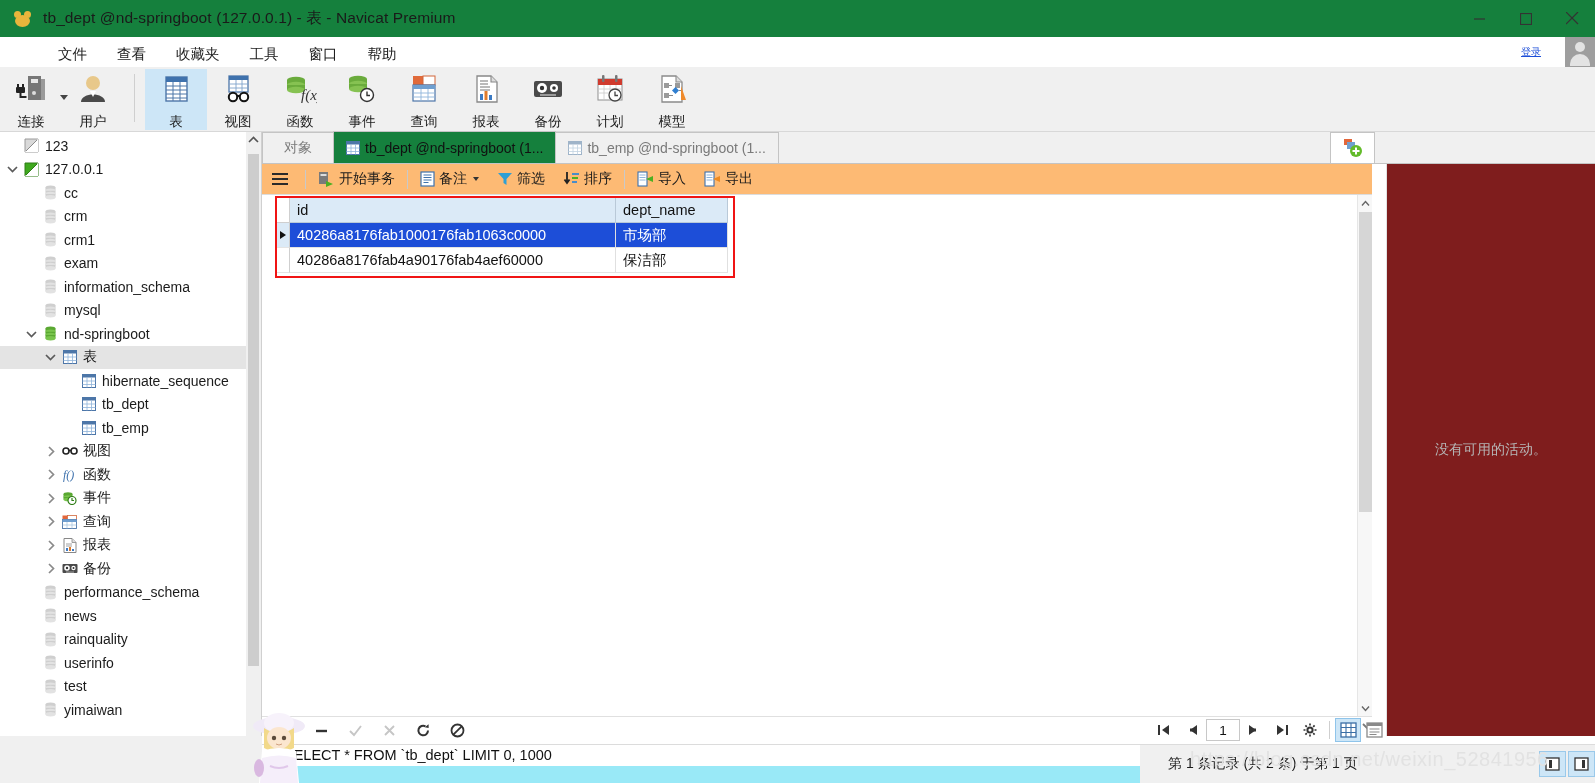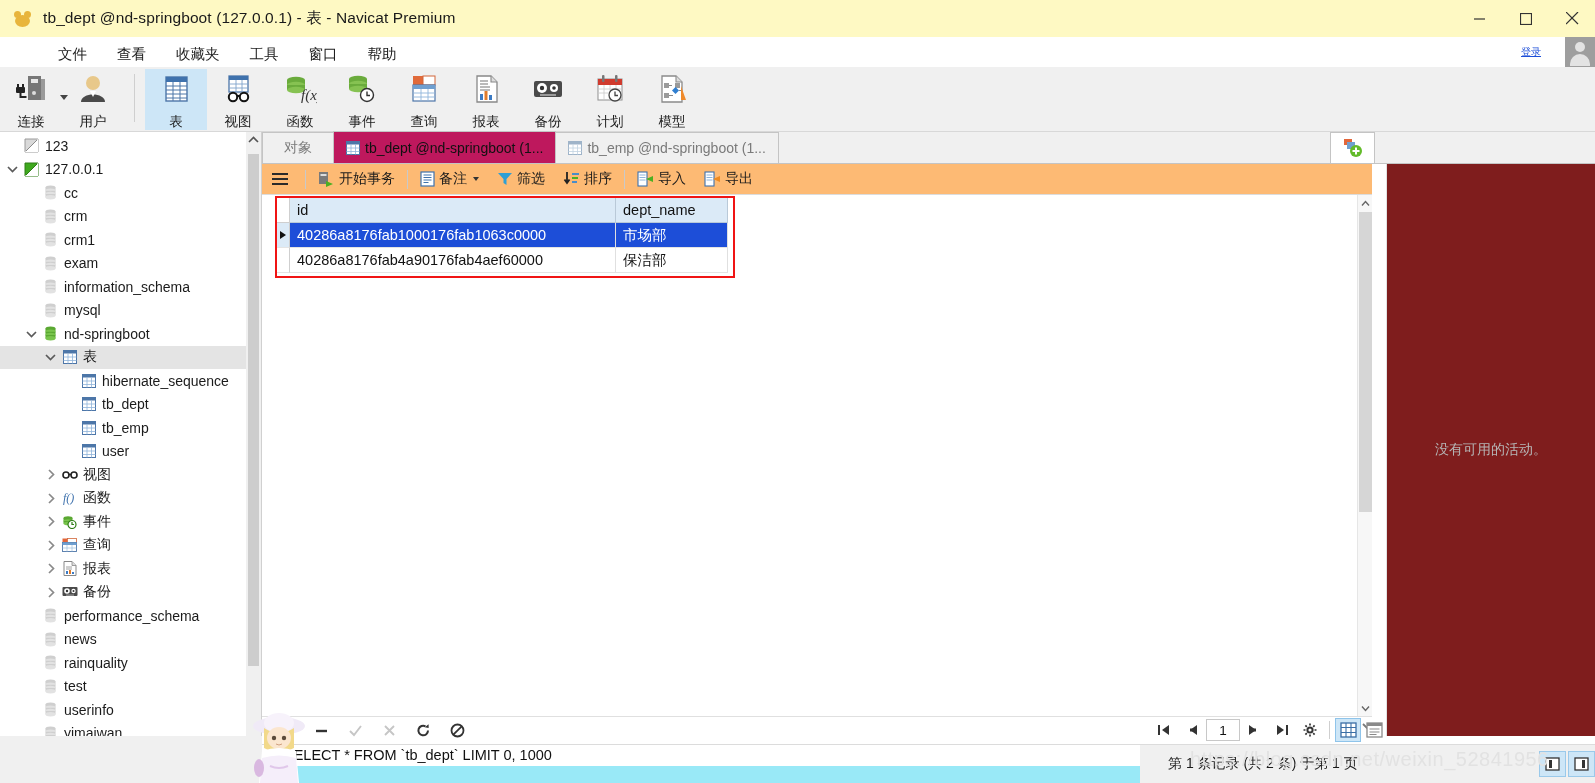--- a/index.html
+++ b/index.html
@@ -8,21 +8,21 @@
     font-family: "Liberation Sans", "DejaVu Sans", sans-serif;
     background: #ffffff;
     overflow: hidden;
     -webkit-font-smoothing: antialiased;
   }
   .app { position: relative; width: 1595px; height: 783px; background:#fff; }
 
   
   .titlebar {
     position:absolute; left:0; top:0; width:1595px; height:37px;
-    background:#fef9c3; display:flex; align-items:center;
+    background:#15803d; display:flex; align-items:center;
   }
   .title-icon { width:22px; height:22px; margin-left:12px; position:relative; }
   .title-icon .blob { position:absolute; border-radius:50%; background:#e8b53c; }
   .title-icon .b1 { width:15px; height:12px; left:3px; top:7px; }
   .title-icon .b2 { width:7px; height:7px; left:2px; top:3px; }
   .title-icon .b3 { width:7px; height:7px; left:12px; top:3px; }
   .title-text { margin-left:9px; font-size:15.5px; color:#1a1a1a; letter-spacing:.1px; }
   .wincontrols { position:absolute; right:0; top:0; height:37px; display:flex; }
   .wc { width:46px; height:37px; display:flex; align-items:center; justify-content:center;
         color:#333; }
@@ -81,21 +81,21 @@
     position:absolute; left:262px; top:132px; width:1333px; height:32px;
     background:#f0f0f0; border-bottom:1px solid #c4c4c4;
     display:flex; align-items:flex-end;
   }
   .tab {
     height:31px; display:flex; align-items:center; padding:0 12px; font-size:14px;
     background:#f0f0f0; color:#7a7a7a; border:1px solid #c4c4c4; border-bottom:none;
     margin-right:-1px; max-width:235px; overflow:hidden; white-space:nowrap;
   }
   .tab.first { min-width:72px; justify-content:center; }
-  .tab.active { background:#be185d; color:#111; height:32px; }
+  .tab.active { background:#15803d; color:#111; height:32px; }
   .tab .ti { margin-right:5px; display:flex; }
   .tab-plus {
     position:absolute; right:220px; bottom:0; width:45px; height:31px;
     background:#fff; border:1px solid #c4c4c4; border-bottom:none;
     display:flex; align-items:center; justify-content:center;
   }
 
   
   .gridtoolbar {
     position:absolute; left:262px; top:164px; width:1110px; height:31px;
@@ -602,32 +602,20 @@
           <span class="ticon">
             <svg width="14" height="14" viewBox="0 0 14 14">
               <rect x="0.5" y="0.5" width="13" height="13" fill="#fff" stroke="#4d76a8"></rect>
               <rect x="0.5" y="0.5" width="13" height="3" fill="#4d76a8"></rect>
               <path d="M0.5 7 h13 M0.5 10.5 h13 M5 3.5 v10 M9.5 3.5 v10" stroke="#8fb4da" stroke-width="0.8"></path>
             </svg>
           </span>
           <span class="tlabel">tb_emp</span>
         </div>
         <div class="trow">
-          <span style="width:61px"></span>
-          <span class="twist"></span>
-          <span class="ticon">
-            <svg width="14" height="14" viewBox="0 0 14 14">
-              <rect x="0.5" y="0.5" width="13" height="13" fill="#fff" stroke="#4d76a8"></rect>
-              <rect x="0.5" y="0.5" width="13" height="3" fill="#4d76a8"></rect>
-              <path d="M0.5 7 h13 M0.5 10.5 h13 M5 3.5 v10 M9.5 3.5 v10" stroke="#8fb4da" stroke-width="0.8"></path>
-            </svg>
-          </span>
-          <span class="tlabel">user</span>
-        </div>
-        <div class="trow">
           <span style="width:42px"></span>
           <span class="twist">
             <svg width="8" height="11" viewBox="0 0 8 11">
               <path d="M2 1 L6.5 5.5 L2 10" stroke="#8a8a8a" stroke-width="1.7" fill="none"></path>
             </svg>
           </span>
           <span class="ticon">
             <svg width="16" height="12" viewBox="0 0 16 12">
               <circle cx="4" cy="6" r="3" fill="#fff" stroke="#222" stroke-width="1.6"></circle>
               <circle cx="12" cy="6" r="3" fill="#fff" stroke="#222" stroke-width="1.6"></circle>
@@ -781,37 +769,37 @@
             <svg width="13" height="15" viewBox="0 0 13 15">
               <ellipse cx="6.5" cy="2.6" rx="5" ry="2.2" fill="#cfcfcf"></ellipse>
               <rect x="1.5" y="2.6" width="10" height="3.2" fill="#cfcfcf"></rect>
               <ellipse cx="6.5" cy="5.8" rx="5" ry="2.2" fill="#e2e2e2"></ellipse>
               <rect x="1.5" y="5.8" width="10" height="3.2" fill="#cfcfcf"></rect>
               <ellipse cx="6.5" cy="9" rx="5" ry="2.2" fill="#e2e2e2"></ellipse>
               <rect x="1.5" y="9" width="10" height="3.2" fill="#cfcfcf"></rect>
               <ellipse cx="6.5" cy="12.2" rx="5" ry="2.2" fill="#e2e2e2"></ellipse>
             </svg>
           </span>
-          <span class="tlabel">test</span>
+          <span class="tlabel">userinfo</span>
         </div>
         <div class="trow">
           <span style="width:23px"></span>
           <span class="twist"></span>
           <span class="ticon">
             <svg width="13" height="15" viewBox="0 0 13 15">
               <ellipse cx="6.5" cy="2.6" rx="5" ry="2.2" fill="#cfcfcf"></ellipse>
               <rect x="1.5" y="2.6" width="10" height="3.2" fill="#cfcfcf"></rect>
               <ellipse cx="6.5" cy="5.8" rx="5" ry="2.2" fill="#e2e2e2"></ellipse>
               <rect x="1.5" y="5.8" width="10" height="3.2" fill="#cfcfcf"></rect>
               <ellipse cx="6.5" cy="9" rx="5" ry="2.2" fill="#e2e2e2"></ellipse>
               <rect x="1.5" y="9" width="10" height="3.2" fill="#cfcfcf"></rect>
               <ellipse cx="6.5" cy="12.2" rx="5" ry="2.2" fill="#e2e2e2"></ellipse>
             </svg>
           </span>
-          <span class="tlabel">userinfo</span>
+          <span class="tlabel">test</span>
         </div>
         <div class="trow">
           <span style="width:23px"></span>
           <span class="twist"></span>
           <span class="ticon">
             <svg width="13" height="15" viewBox="0 0 13 15">
               <ellipse cx="6.5" cy="2.6" rx="5" ry="2.2" fill="#cfcfcf"></ellipse>
               <rect x="1.5" y="2.6" width="10" height="3.2" fill="#cfcfcf"></rect>
               <ellipse cx="6.5" cy="5.8" rx="5" ry="2.2" fill="#e2e2e2"></ellipse>
               <rect x="1.5" y="5.8" width="10" height="3.2" fill="#cfcfcf"></rect>

